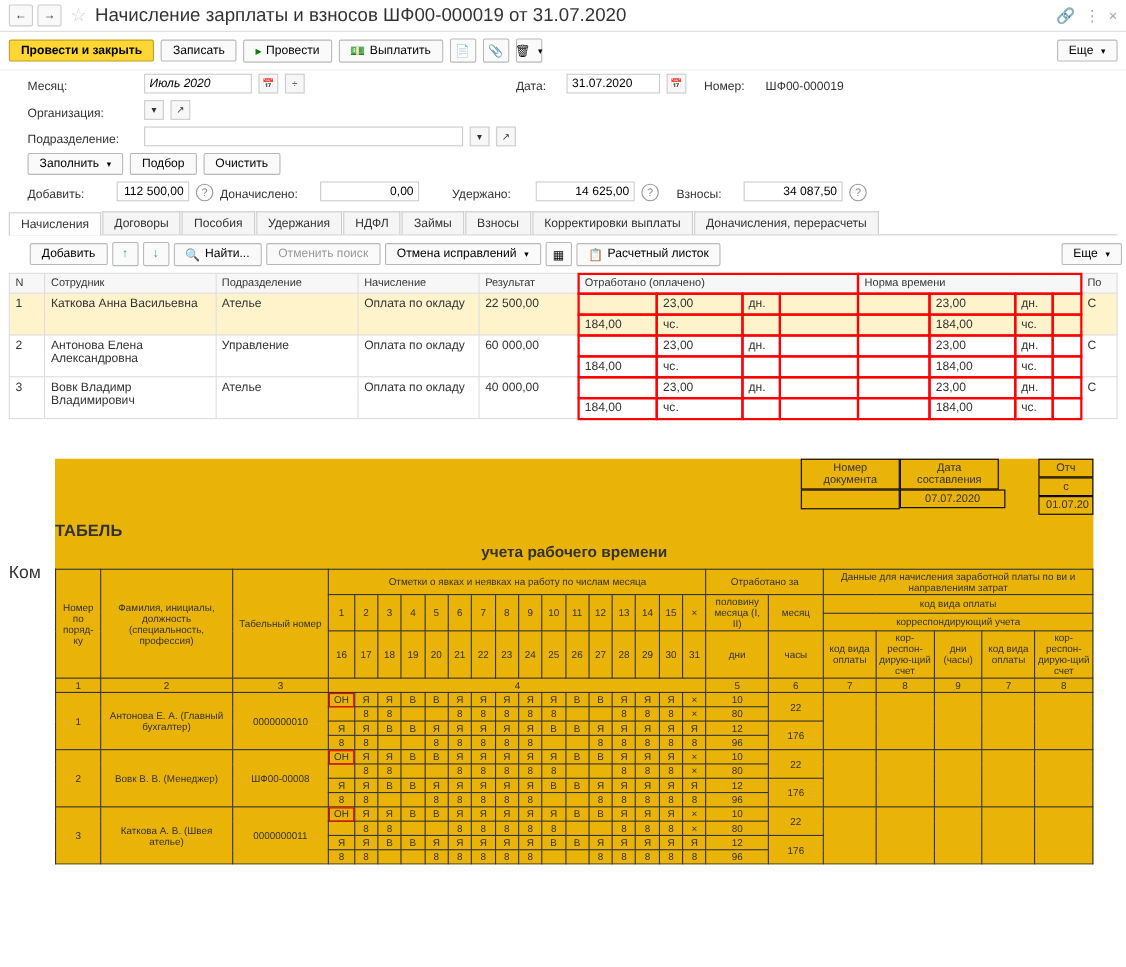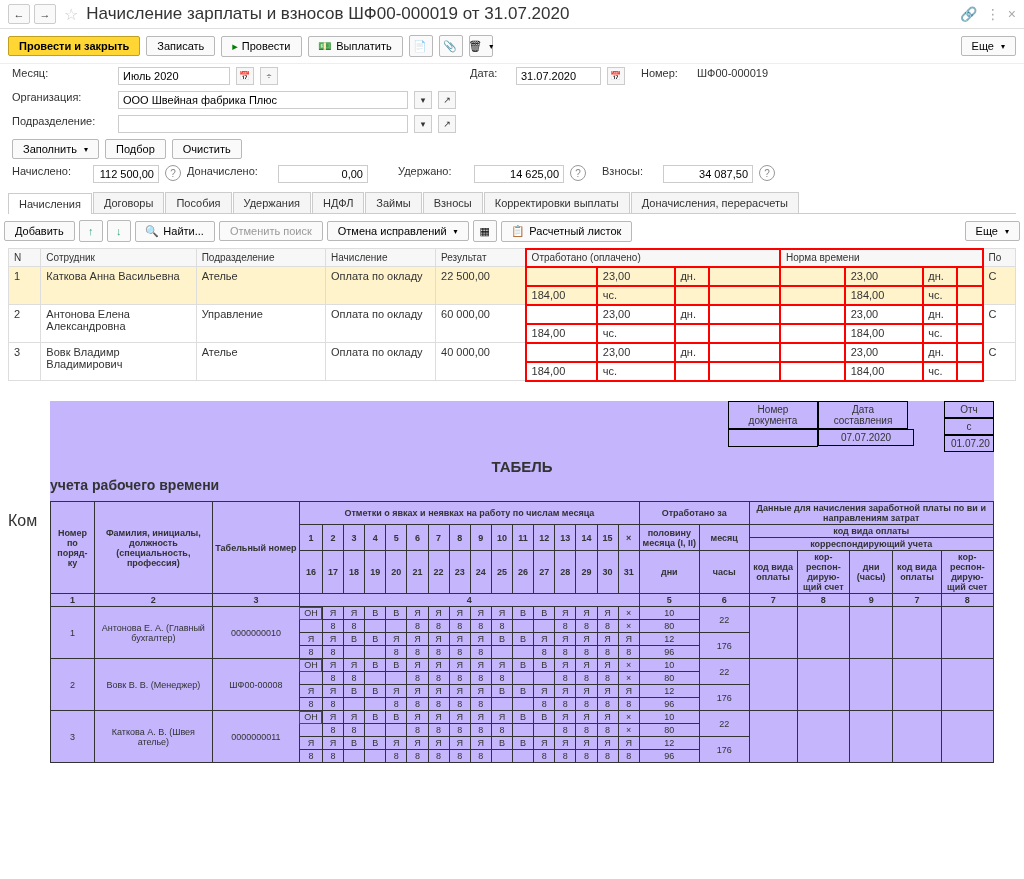--- a/index.html
+++ b/index.html
@@ -8,44 +8,44 @@
 .nav-btn{width:22px;height:20px;display:flex;align-items:center;justify-content:center;border:1px solid #ccc;background:#f9f9f9;border-radius:2px;cursor:pointer;}
 .star{color:#ccc;font-size:16px;margin:0 4px;}
 .title{font-size:17px;font-weight:400;color:#333;flex:1;}
 .top-right{display:flex;gap:8px;align-items:center;color:#aaa;}
 .top-right span{cursor:pointer;font-size:14px;}
 .toolbar{display:flex;align-items:center;padding:6px 8px;gap:6px;border-bottom:1px solid #eee;}
 .btn{padding:3px 10px;border:1px solid #b8b8b8;background:#fafafa;border-radius:2px;cursor:pointer;font-size:11px;display:inline-flex;align-items:center;gap:4px;}
 .btn-yellow{background:#ffd633;border-color:#c0a020;font-weight:bold;}
 .btn-icon{width:24px;height:22px;padding:0;justify-content:center;}
 .dd::after{content:"▾";margin-left:3px;font-size:8px;}
-.form-row{display:flex;align-items:flex-start;padding:3px 12px;gap:6px;}
+.form-row{display:flex;align-items:flex-end;padding:3px 25px;gap:6px;}
 .lbl{width:100px;font-size:11px;}
 .input{border:1px solid #ccc;padding:2px 4px;font-size:11px;background:#fff;}
 .input-wide{width:290px;}
 .input-med{width:85px;}
 .calbtn{width:18px;height:18px;border:1px solid #ccc;background:#f7f7f7;display:inline-flex;align-items:center;justify-content:center;font-size:9px;cursor:pointer;}
 .tabs{display:flex;border-bottom:1px solid #ccc;margin:6px 8px 0;}
 .tab{padding:4px 10px;border:1px solid #ccc;border-bottom:none;margin-right:1px;background:#f5f5f5;font-size:11px;cursor:pointer;}
 .tab.active{background:#fff;position:relative;top:1px;}
-.subtoolbar{display:flex;align-items:center;padding:6px 4px;gap:4px;}
+.subtoolbar{display:flex;align-items:center;padding:6px 4px;gap:4px;margin-left:23px;}
 .table1{border-collapse:collapse;width:calc(100% - 16px);margin:0 8px;font-size:11px;}
 .table1 th,.table1 td{border:1px solid #ddd;padding:3px 5px;text-align:left;vertical-align:top;}
 .table1 th{background:#f7f7f7;font-weight:normal;font-size:10px;}
 .hl-yellow{background:#fff3cc;}
 .num{text-align:right;}
 .redbox{outline:2px solid red;outline-offset:-1px;}
-.sheet{margin:20px 30px 0 50px;background:#c4b5fd;}
+.sheet{margin:36px 30px 0 50px;background:#eab308;}
 .sheet-header{display:flex;justify-content:flex-end;gap:0;margin-bottom:2px;}
 .sh-cell{border:1px solid #000;padding:2px 6px;font-size:10px;text-align:center;}
-.sheet-title{text-align:center;font-weight:bold;font-size:15px;margin:6px 0 2px;}
-.sheet-sub{font-weight:bold;font-size:14px;margin-bottom:8px;}
+.sheet-title{text-align:left;font-weight:bold;font-size:15px;margin:6px 0 2px;}
+.sheet-sub{text-align:center;font-weight:bold;font-size:14px;margin-bottom:8px;}
 .tabel{border-collapse:collapse;font-size:9px;width:100%;}
 .tabel th,.tabel td{border:1px solid #333;padding:1px 2px;text-align:center;vertical-align:middle;}
-.tabel th{font-weight:bold;}
+.tabel th{font-weight:normal;}
 .red-cell{outline:1.5px solid red;outline-offset:-1px;}
 .comm{position:absolute;left:8px;top:512px;font-size:16px;}
 .flex1{flex:1;}
 .gray{color:#999;}
 .q{width:16px;height:16px;border-radius:50%;border:1px solid #999;display:inline-flex;align-items:center;justify-content:center;font-size:10px;color:#888;}
 </style>
 </head>
 <body>
 
 <div class="topbar">
@@ -73,53 +73,52 @@
     </button>
   <button class="btn btn-icon">📄</button>
   <button class="btn btn-icon">📎</button>
   <button class="btn btn-icon dd">🗑</button>
   <div class="flex1"></div>
   <button class="btn dd">Еще</button>
 </div>
 
 <div class="form-row">
   <span class="lbl">Месяц:</span>
-  <input class="input" style="width: 112px;" value="Июль 2020">
+  <input class="input" style="width: 98px; font-style: italic;" value="Июль 2020">
   <span class="calbtn">📅</span>
   <span class="calbtn">÷</span>
   <span style="width:180px"></span>
   <span class="lbl" style="width:40px">Дата:</span>
   <input class="input input-med" value="31.07.2020" style="">
   <span class="calbtn">📅</span>
   <span class="lbl" style="width:50px;margin-left:10px">Номер:</span>
   <span>ШФ00-000019</span>
 </div>
 
 <div class="form-row">
   <span class="lbl">Организация:</span>
-  <input class="input input-wide" value="ООО Швейная фабрика Плюс" style="">
   <span class="calbtn">▾</span>
   <span class="calbtn">↗</span>
 </div>
 
 <div class="form-row">
   <span class="lbl">Подразделение:</span>
   <input class="input input-wide" value="" style="">
   <span class="calbtn">▾</span>
   <span class="calbtn">↗</span>
 </div>
 
 <div class="form-row">
   <button class="btn dd">Заполнить</button>
   <button class="btn">Подбор</button>
   <button class="btn">Очистить</button>
 </div>
 
 <div class="form-row">
-  <span class="lbl" style="width:75px">Начислено:</span>
+  <span class="lbl" style="width:75px">Добавить:</span>
   <input class="input num" style="width: 66px;" value="112 500,00">
   <span class="q">?</span>
   <span class="lbl" style="width:85px">Доначислено:</span>
   <input class="input num" style="width: 90px;" value="0,00">
   <span class="lbl" style="width:70px;margin-left:24px">Удержано:</span>
   <input class="input num" style="width: 90px;" value="14 625,00">
   <span class="q">?</span>
   <span class="lbl" style="width:55px;margin-left:10px">Взносы:</span>
   <input class="input num" style="width: 90px;" value="34 087,50">
   <span class="q">?</span>

